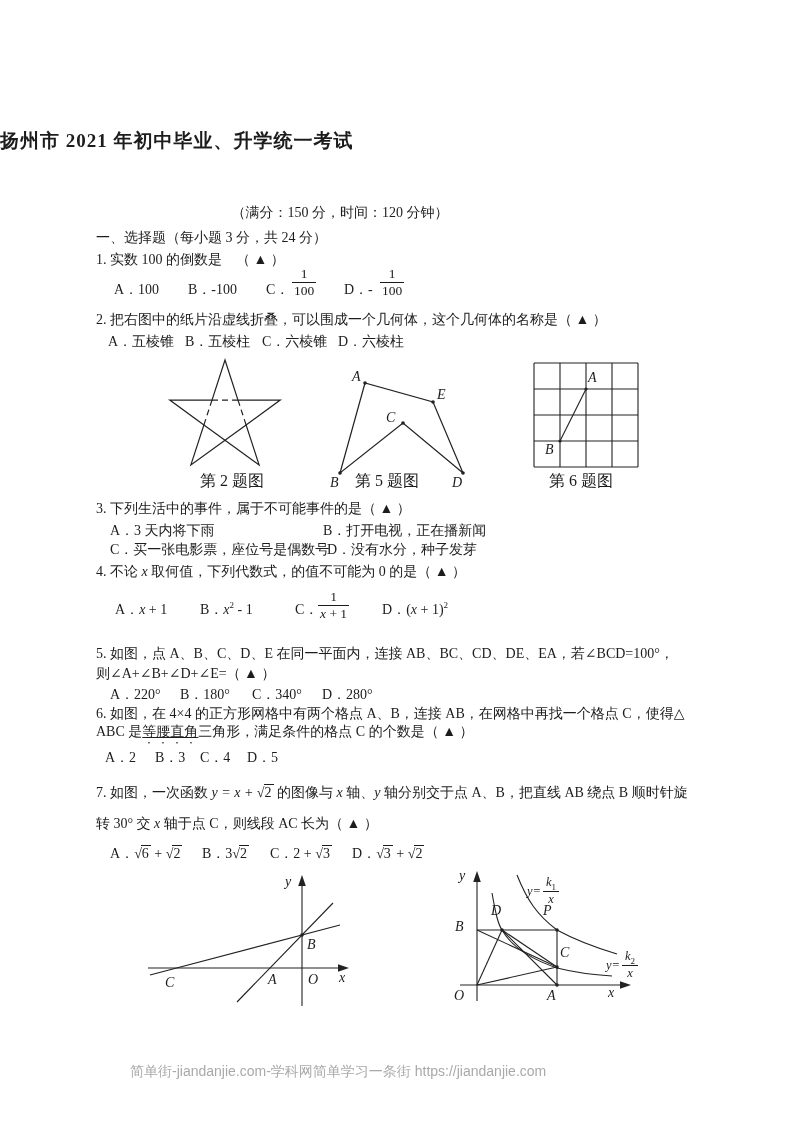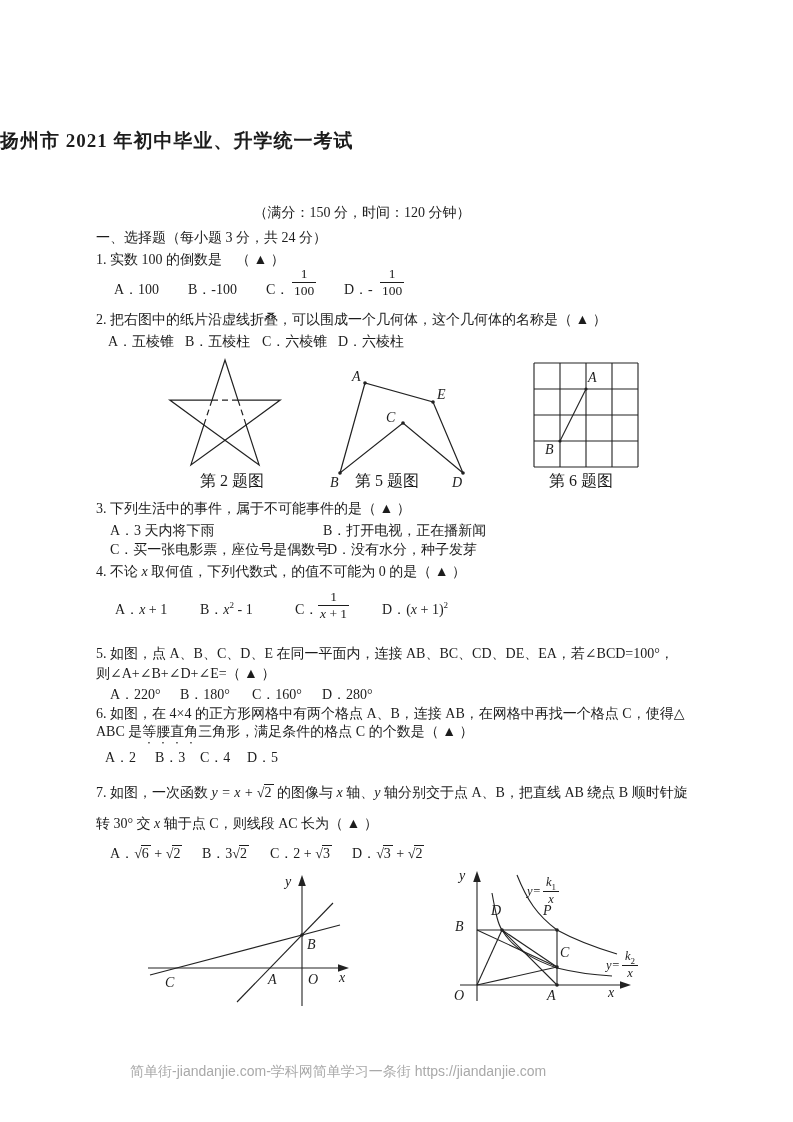--- a/index.html
+++ b/index.html
@@ -2,33 +2,33 @@
 <html><head>
 <meta charset="utf-8">
 <style>
   html,body{margin:0;padding:0;background:#fff;}
   .page{position:relative;width:793px;height:1122px;background:#ffffff;overflow:hidden;
         font-family:"Liberation Serif","DejaVu Serif",serif;color:#1c1c1c;}
   .abs{position:absolute;white-space:nowrap;}
   .t{font-size:14px;line-height:1.3;}
   .title{left:0;top:128px;width:680px;font-size:19px;font-weight:bold;letter-spacing:1px;}
   .subtitle{left:0;top:166px;width:680px;text-align:center;font-size:25px;font-weight:bold;letter-spacing:2px;}
-  .meta{left:0;top:204px;width:680px;text-align:center;font-size:14px;padding-left:22px;}
+  .meta{left:0;top:204px;width:680px;text-align:center;font-size:14px;}
   .caption{font-size:16px;}
   .pt{font-style:italic;font-size:14px;line-height:1;}
   .it{font-style:italic;}
   sup{font-size:9px;line-height:0;}
   sub{font-size:9px;line-height:0;}
   .frac{text-align:center;font-size:13.5px;line-height:1.15;}
   .frac .fn{display:block;border-bottom:1px solid #1c1c1c;padding:0 4px;}
   .frac .fd{display:block;padding:0 2px;}
   .sqrt .rad{border-top:1.2px solid #1c1c1c;padding:0 2px 0 1px;}
   .sqrt .rsym{letter-spacing:-1px;}
   .emph{-webkit-text-emphasis:filled dot;-webkit-text-emphasis-position:under;
-        text-emphasis:filled dot;text-emphasis-position:under right;}
+        text-emphasis:filled dot;text-emphasis-position:under right;text-decoration:underline;}
   .ln{stroke:#222;stroke-width:1.2;fill:none;}
   .lnthin{stroke:#222;stroke-width:1.1;fill:none;}
   .dash{stroke-dasharray:6 4;}
   .dot{fill:#222;stroke:none;}
   .klabel{display:flex;align-items:center;font-size:12.5px;line-height:1;}
   .kfrac{display:inline-block;text-align:center;line-height:1.1;margin-left:2px;}
   .kn{display:block;border-bottom:1px solid #1c1c1c;padding:0 3px 1px 3px;}
   .kd{display:block;padding-top:1px;}
   .footer{font-family:"Liberation Sans","DejaVu Sans",sans-serif;font-size:14px;color:#a9a9a9;}
 </style>
@@ -115,21 +115,21 @@
     <span class="fd"><span class="it">x</span><span> + 1</span></span>
   </div>
   <div class="abs t" style="left:382px;top:601px">
     <span>D．</span><span>(</span><span class="it">x</span><span> + 1)</span><sup>2</sup>
   </div>
 
   <div class="abs t" style="left:96px;top:645px">5.  如图，点 A、B、C、D、E 在同一平面内，连接 AB、BC、CD、DE、EA，若∠BCD=100°，</div>
   <div class="abs t" style="left:96px;top:665px">则∠A+∠B+∠D+∠E=（ ▲ ）</div>
   <div class="abs t" style="left:110px;top:686px">A．220°</div>
   <div class="abs t" style="left:180px;top:686px">B．180°</div>
-  <div class="abs t" style="left:252px;top:686px">C．160°</div>
+  <div class="abs t" style="left:252px;top:686px">C．340°</div>
   <div class="abs t" style="left:322px;top:686px">D．280°</div>
 
   <div class="abs t" style="left:96px;top:705px">6. 如图，在 4×4 的正方形网格中有两个格点 A、B，连接 AB，在网格中再找一个格点 C，使得△</div>
   <div class="abs t" style="left:96px;top:723px">
     <span>ABC 是</span><span class="emph">等腰直角</span><span>三角形，满足条件的格点 C 的个数是（ ▲ ）</span>
   </div>
   <div class="abs t" style="left:105px;top:749px">A．2</div>
   <div class="abs t" style="left:155px;top:749px">B．3</div>
   <div class="abs t" style="left:200px;top:749px">C．4</div>
   <div class="abs t" style="left:247px;top:749px">D．5</div>

